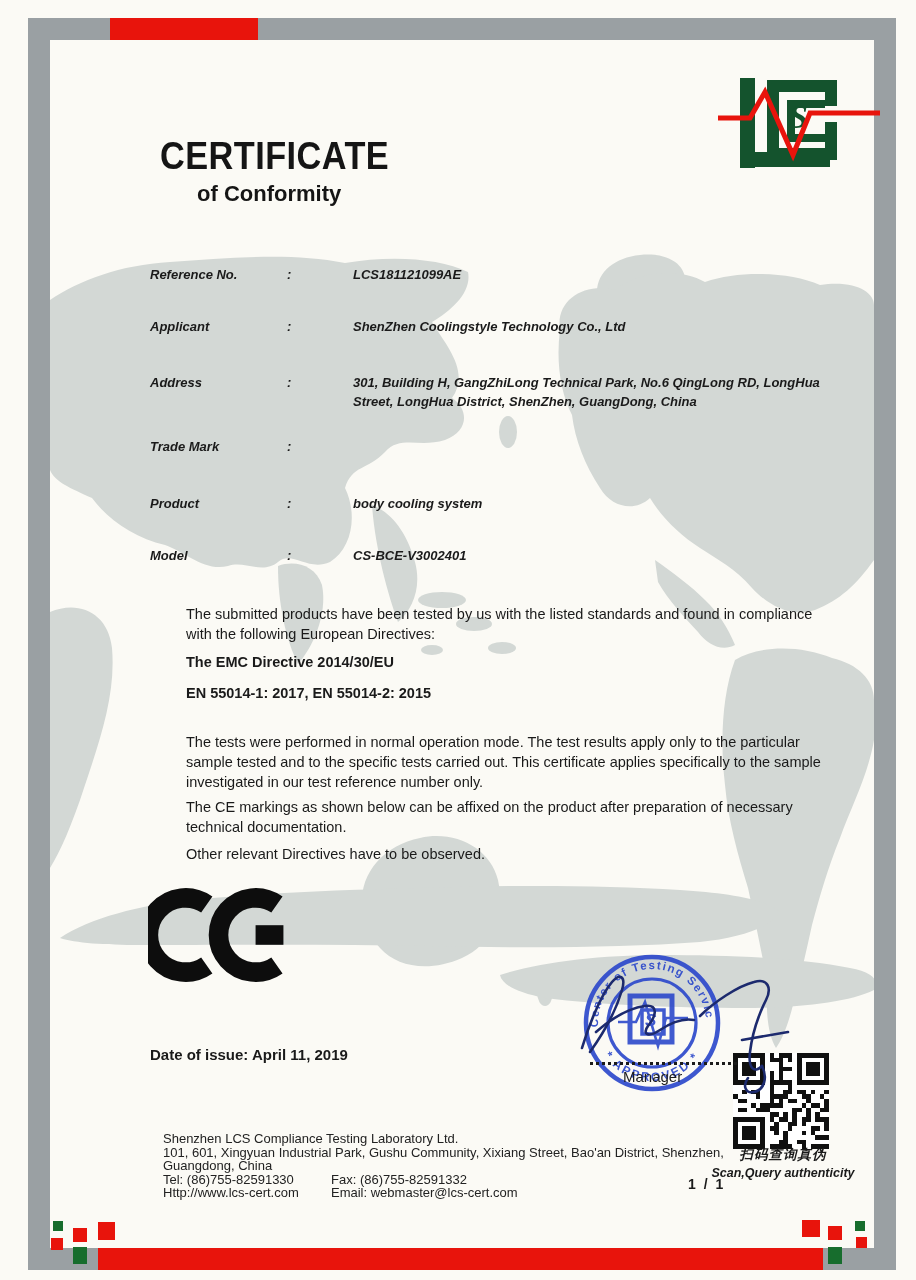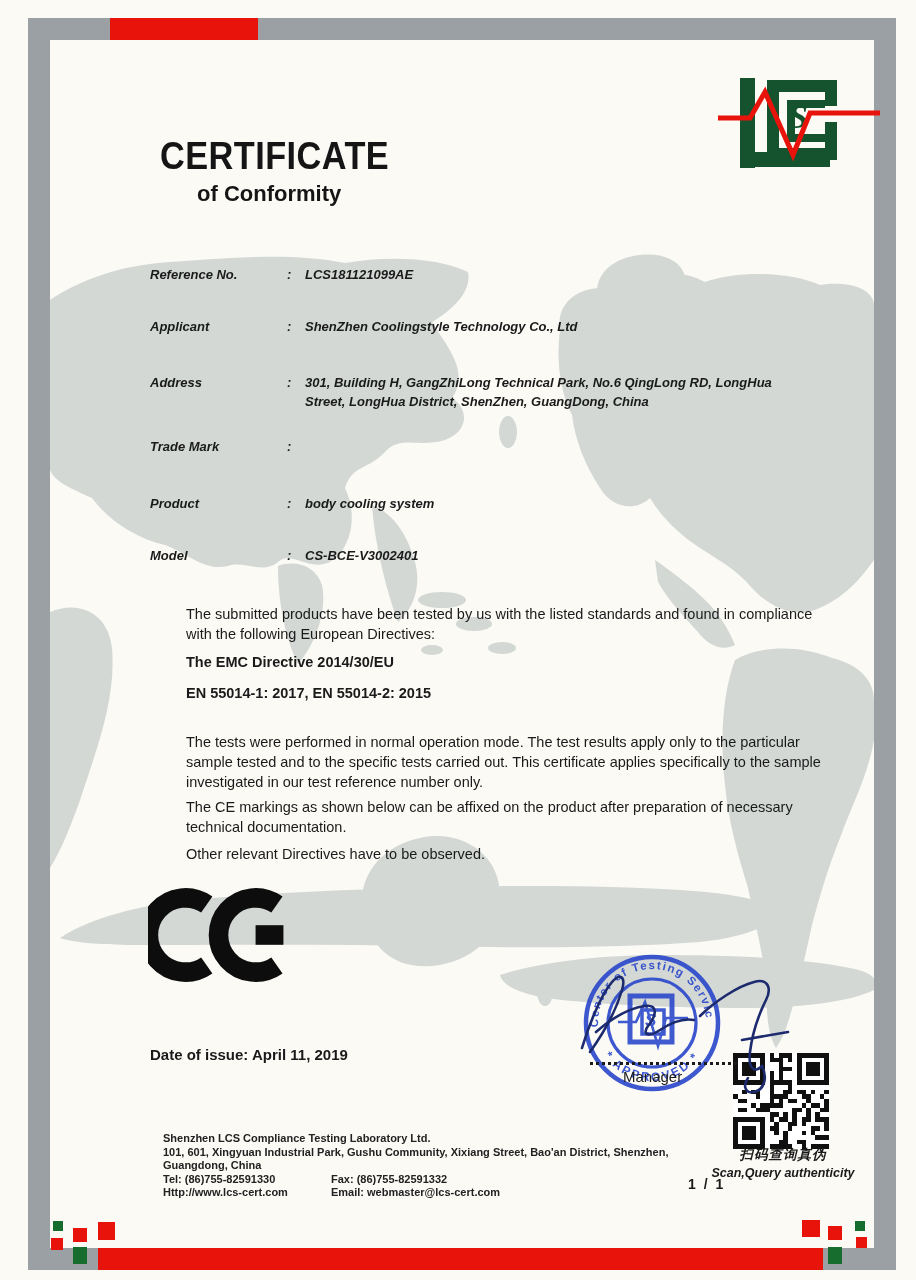--- a/index.html
+++ b/index.html
@@ -33,21 +33,21 @@
          transform:scaleX(.88);transform-origin:left top;letter-spacing:.5px;color:#151515;}
   .subtitle{position:absolute;left:161px;top:181px;font-size:22px;font-weight:bold;z-index:3;color:#151515;margin-left:36px;}
   .logo{position:absolute;left:700px;top:60px;z-index:3;}
   .green-fill{fill:var(--green);} .green-stroke{stroke:var(--green);fill:none;}
   .red-stroke{stroke:var(--red);fill:none;}
 
   
   .field{position:absolute;left:150px;display:flex;z-index:3;font-size:13px;font-weight:bold;line-height:1.45;font-style:italic;}
   .flab{width:137px;flex:none;}
   .fsep{width:18px;flex:none;}
-  .fval{width:487px;flex:none;}
+  .fval{width:487px;flex:none;margin-left:48px;}
 
   
   .para{position:absolute;left:154px;width:652px;font-size:14.5px;line-height:1.38;z-index:3;margin-left:32px;}
   .bold{font-weight:bold;}
 
   .ce{position:absolute;left:148px;top:886px;z-index:3;}
   .ce-stroke{stroke:#0d0d0d;fill:none;}
 
   .date-line{position:absolute;left:150px;top:1046px;font-size:15px;font-weight:bold;z-index:3;}
 
@@ -60,21 +60,21 @@
   .dotline{position:absolute;left:590px;top:1062px;width:147px;border-top:3px dotted #1b1b1b;z-index:4;}
   .manager{position:absolute;left:623px;top:1068px;font-size:15px;font-weight:500;color:#1d1d1d;z-index:5;}
 
   
   .qr{position:absolute;left:733px;top:1053px;z-index:3;background:#fff;}
   .qr-cap{position:absolute;left:708px;top:1146px;width:150px;text-align:center;z-index:3;font-style:italic;}
   .qr-zh{font-size:13.5px;font-weight:bold;letter-spacing:1px;}
   .qr-en{font-size:12.5px;font-weight:bold;margin-top:2px;}
 
   
-  .footer{position:absolute;left:163px;top:1132px;font-size:11px;line-height:13.5px;z-index:3;color:#222;font-weight:bold;}
+  .footer{position:absolute;left:163px;top:1132px;font-size:13px;line-height:13.5px;z-index:3;color:#222;}
   .frow{display:flex;}
   .fcol1{width:168px;flex:none;}
   .pageno{position:absolute;left:688px;top:1176px;font-size:14px;font-weight:bold;letter-spacing:2px;z-index:3;}
 </style>
 </head>
 <body>
 
 <div class="page">
 
   <svg class="map" width="916" height="1280" viewBox="0 0 916 1280" aria-hidden="true">

